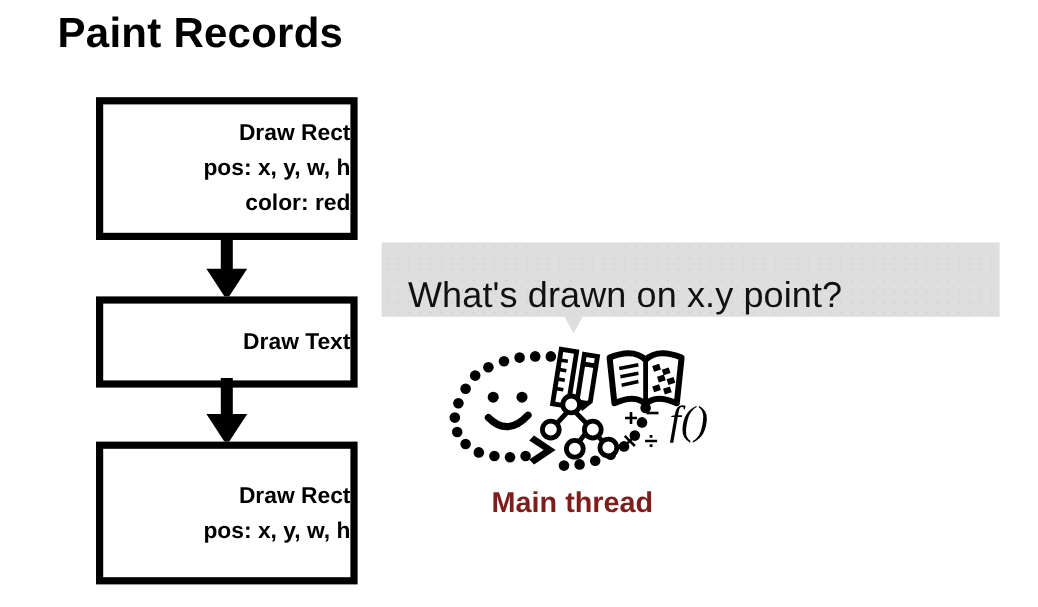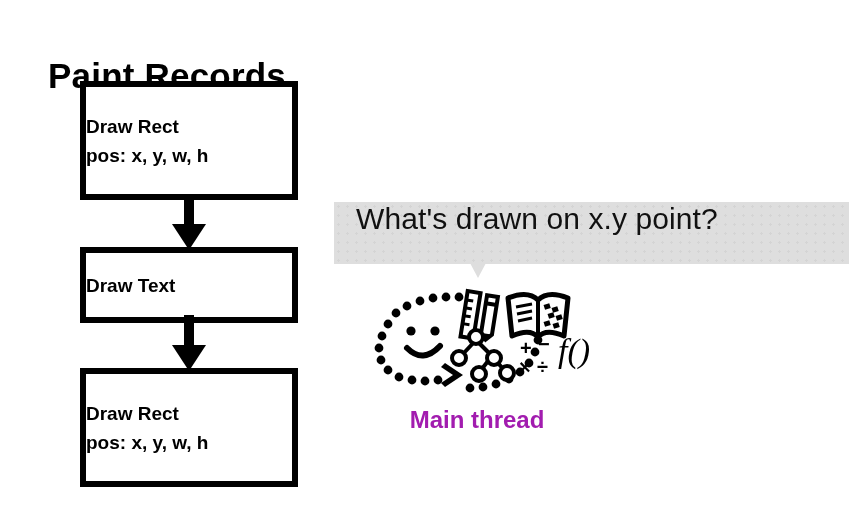--- a/index.html
+++ b/index.html
@@ -19,32 +19,31 @@
   
   #slide-title {
     position: absolute;
     left: 48px;
     top: 8px;
     font-size: 35px;
     font-weight: bold;
     letter-spacing: 0.2px;
     color: #000;
     white-space: nowrap;
-    margin-top: 48px;
   }
 
   
   .record-box {
     position: absolute;
     box-sizing: border-box;
     border: 6px solid #000;
     background: #fff;
     display: flex;
     flex-direction: column;
-    align-items: flex-start;
+    align-items: flex-end;
     justify-content: center;
     text-align: center;
   }
   .record-line {
     font-size: 19px;
     font-weight: bold;
     line-height: 29px;
     white-space: nowrap;
     color: #000;
   }
@@ -84,22 +83,21 @@
     position: absolute;
     left: 318px;
     top: 202px;
     width: 515px;
     height: 62px;
     background: #dedede;
     background-image:
       radial-gradient(#d4d4d4 1px, transparent 1.1px);
     background-size: 9px 9px;
     display: flex;
-    align-items: flex-start;
-    margin-left: 16px;
+    align-items: flex-end;
   }
   #speech-bubble-text {
     font-size: 30px;
     font-weight: normal;
     color: #111;
     padding-left: 22px;
     white-space: nowrap;
     letter-spacing: 0.1px;
   }
   #speech-bubble-tail {
@@ -124,32 +122,33 @@
   #thread-illustration svg { display: block; }
 
   #main-thread-label {
     position: absolute;
     left: 352px;
     top: 406px;
     width: 250px;
     text-align: center;
     font-size: 24px;
     font-weight: bold;
-    color: #a21caf;
+    color: #7f1d1d;
     white-space: nowrap;
   }
 </style>
 </head>
 <body>
 
 <div id="slide-title">Paint Records</div>
 
 <div class="record-box" id="box-1">
   <div class="record-line">Draw Rect</div>
   <div class="record-line">pos: x, y, w, h</div>
+  <div class="record-line">color: red</div>
 </div>
 
 <div class="flow-arrow" id="arrow-1">
   <div class="shaft"></div>
   <div class="head"></div>
 </div>
 
 <div class="record-box" id="box-2">
   <div class="record-line">Draw Text</div>
 </div>

